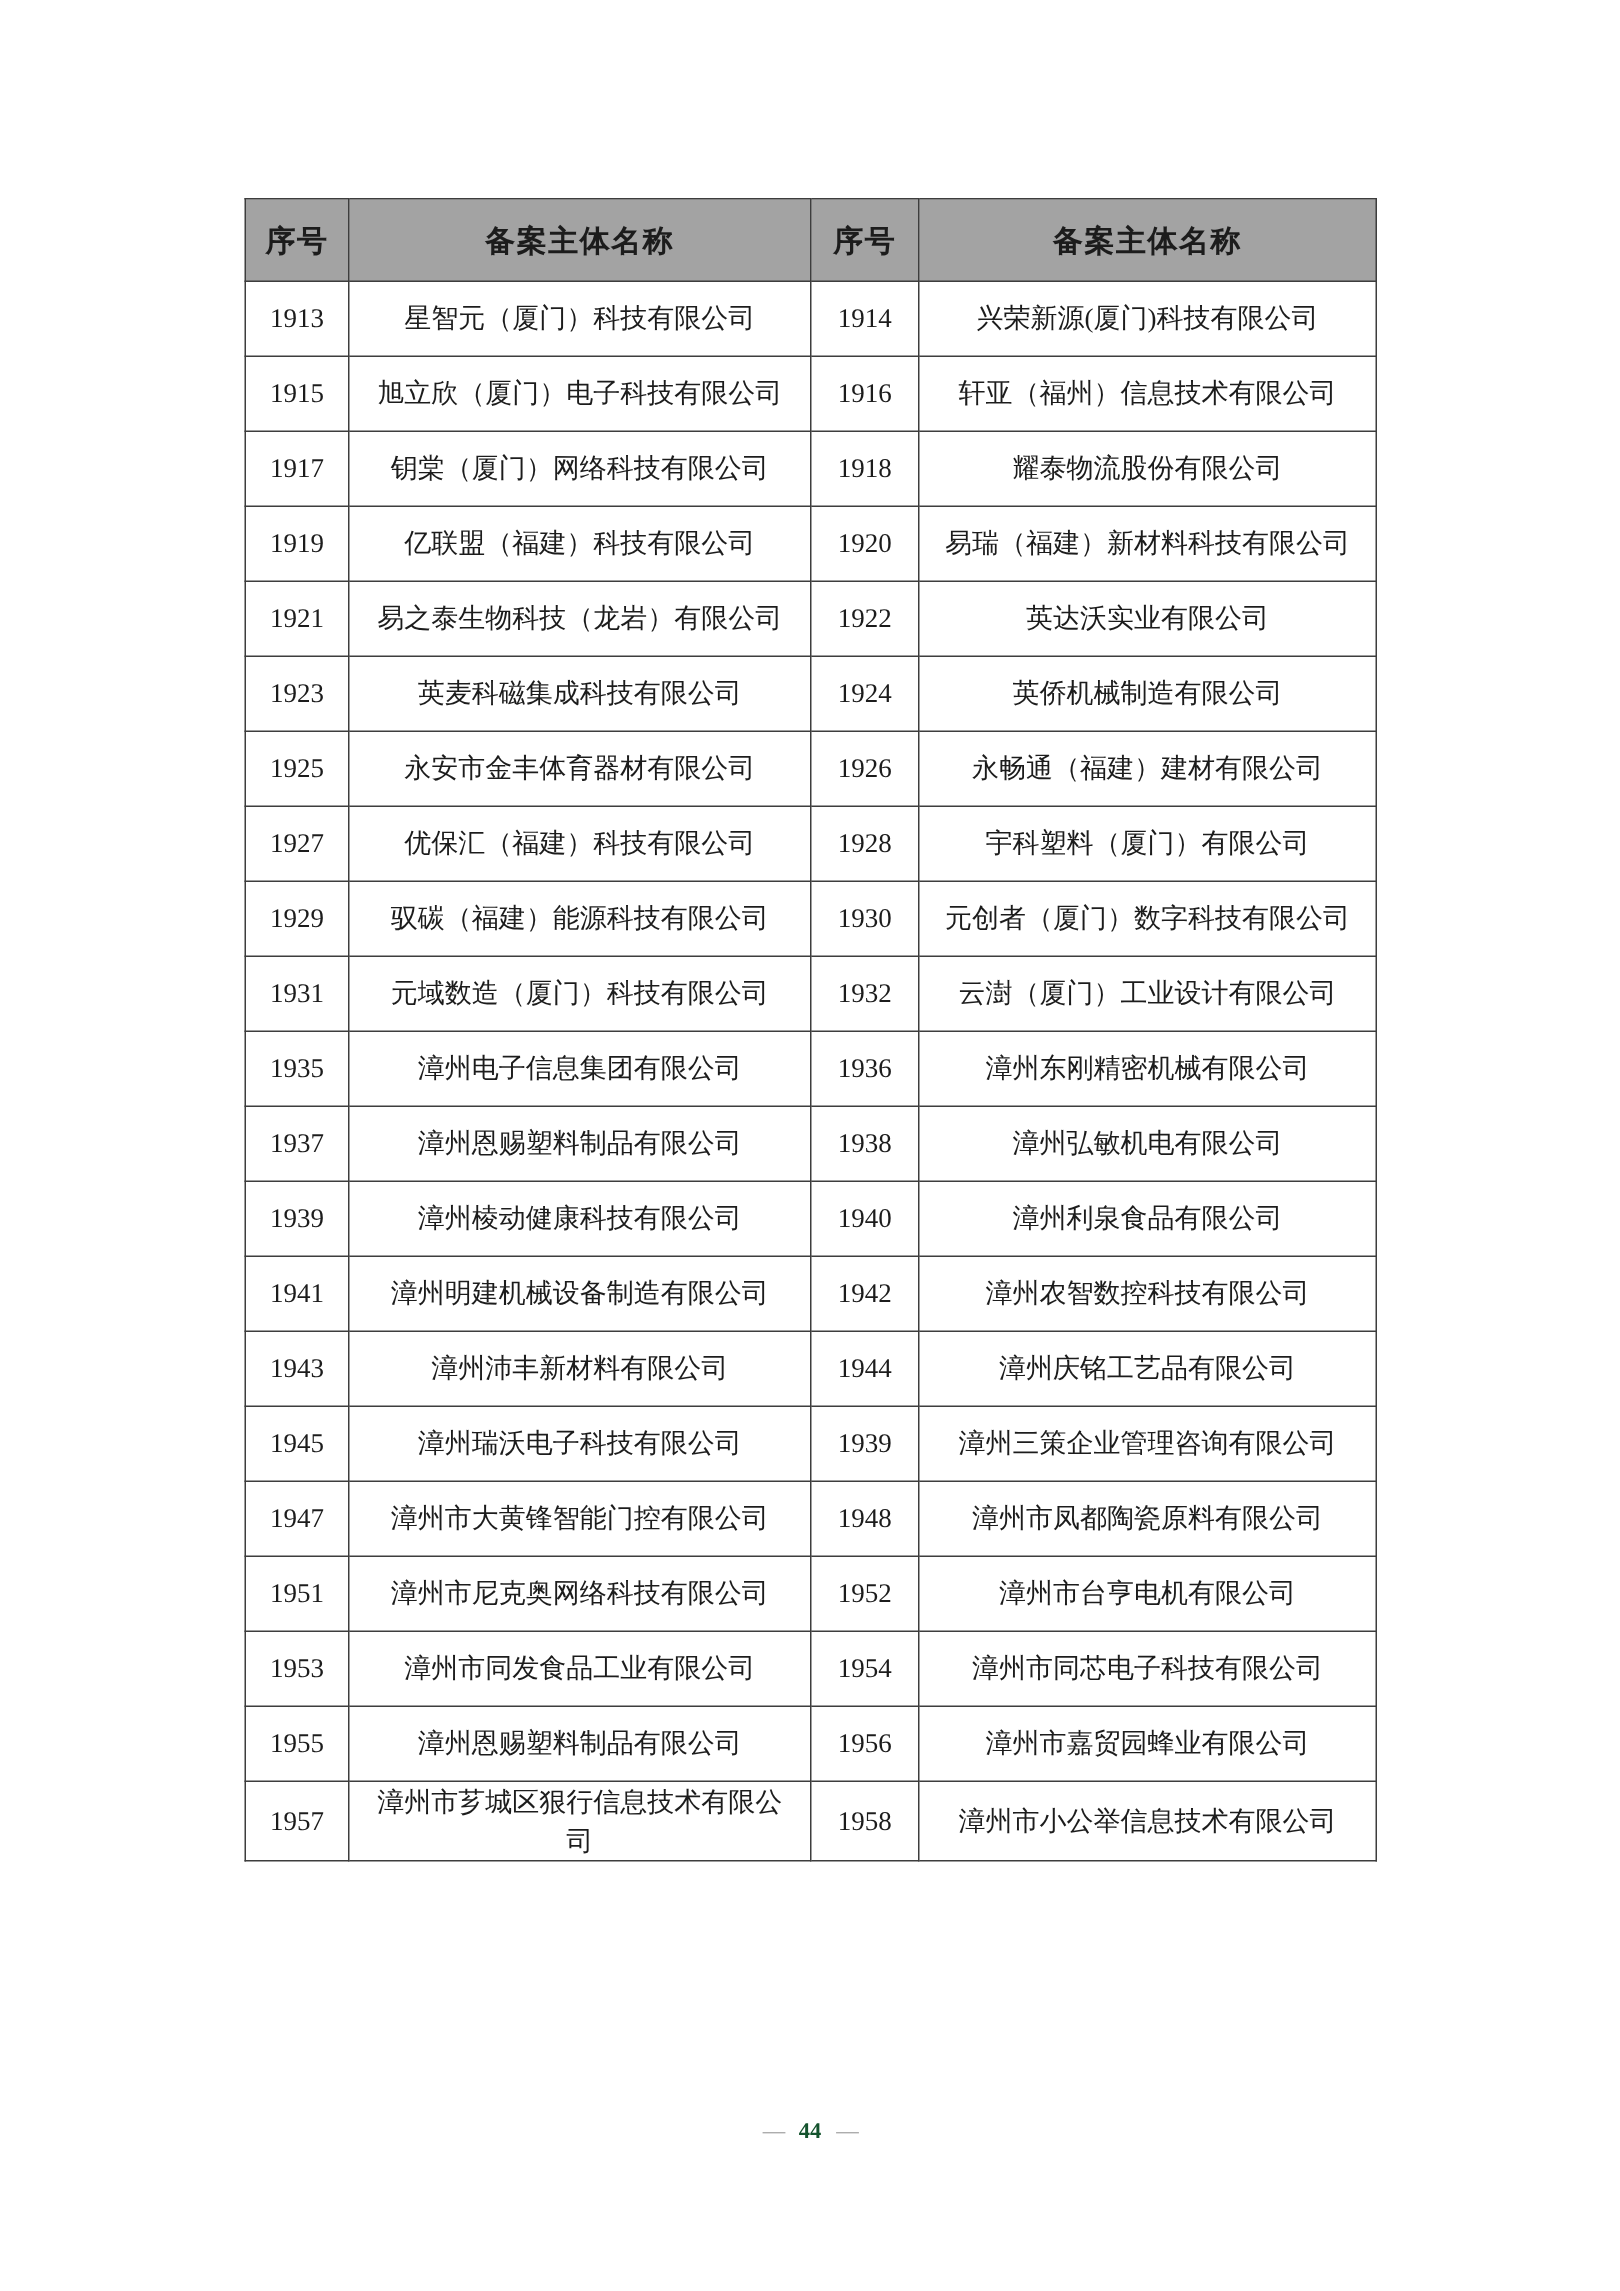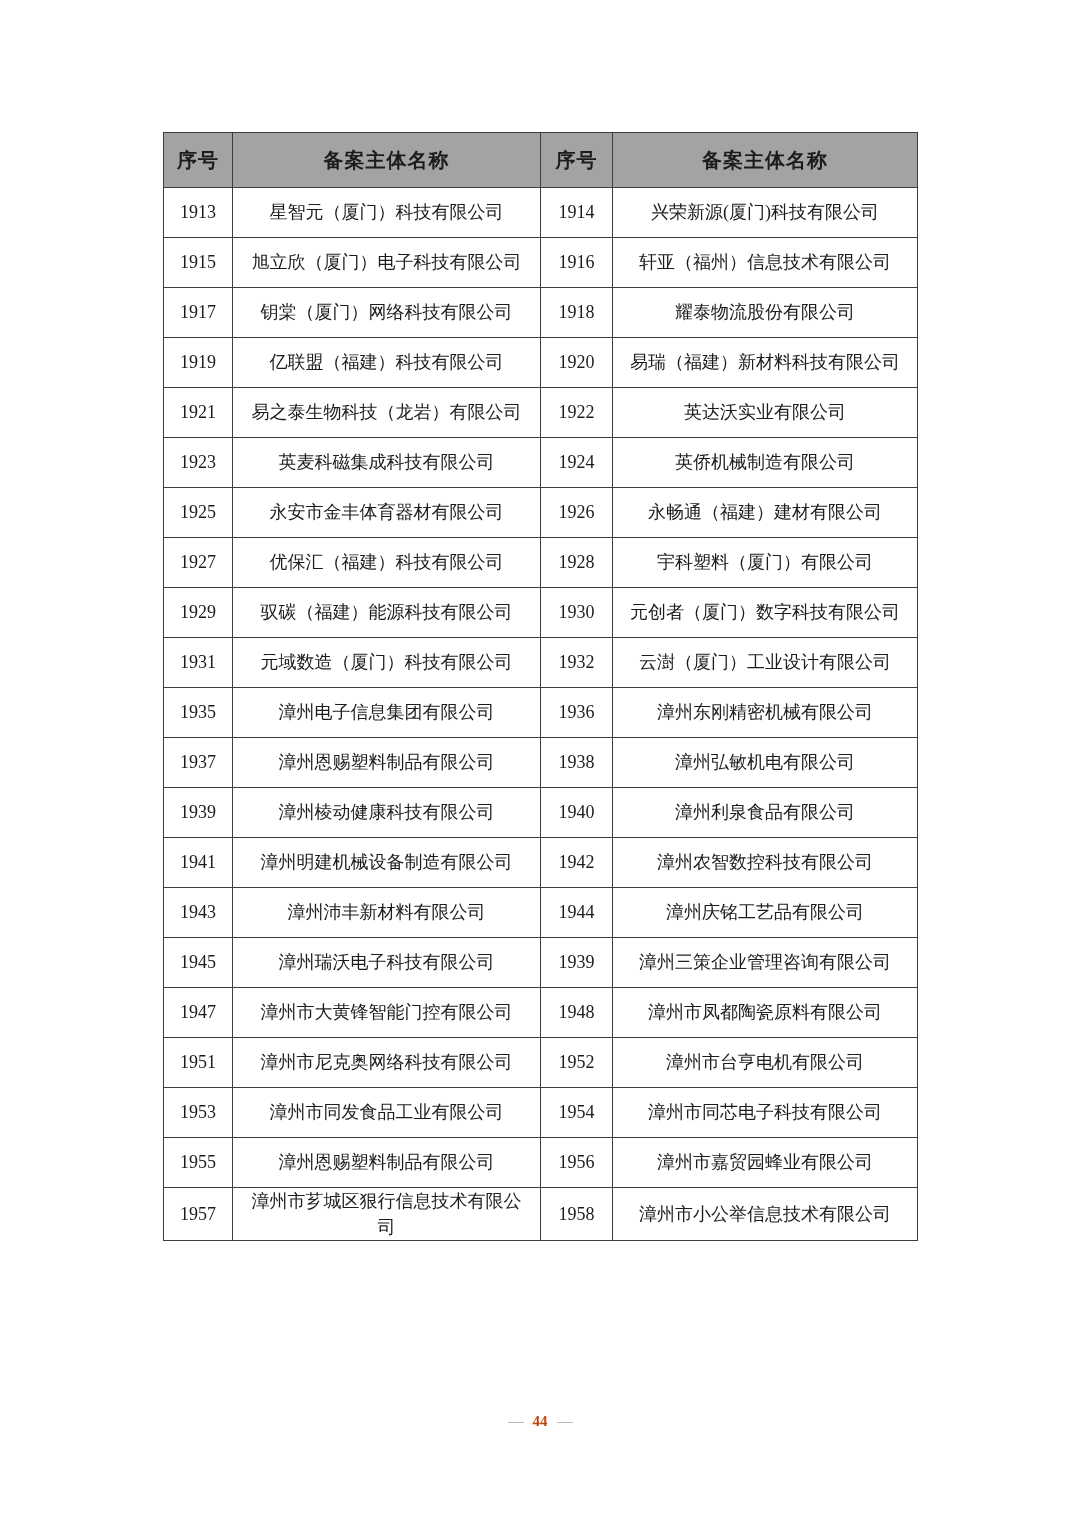--- a/index.html
+++ b/index.html
@@ -62,21 +62,21 @@
     text-align: center;
     font-size: 15px;
     color: #222222;
   }
   .page-footer .dash {
     color: #9a9a9a;
     margin: 0 10px;
     letter-spacing: -1px;
   }
   .page-footer .num {
-    color: #c2410c;
+    color: #14532d;
     font-weight: bold;
     text-align: right;
   }
 </style>
 </head>
 <body>
 
 <div class="table-wrap">
   <table class="reg-table">
     <colgroup>

